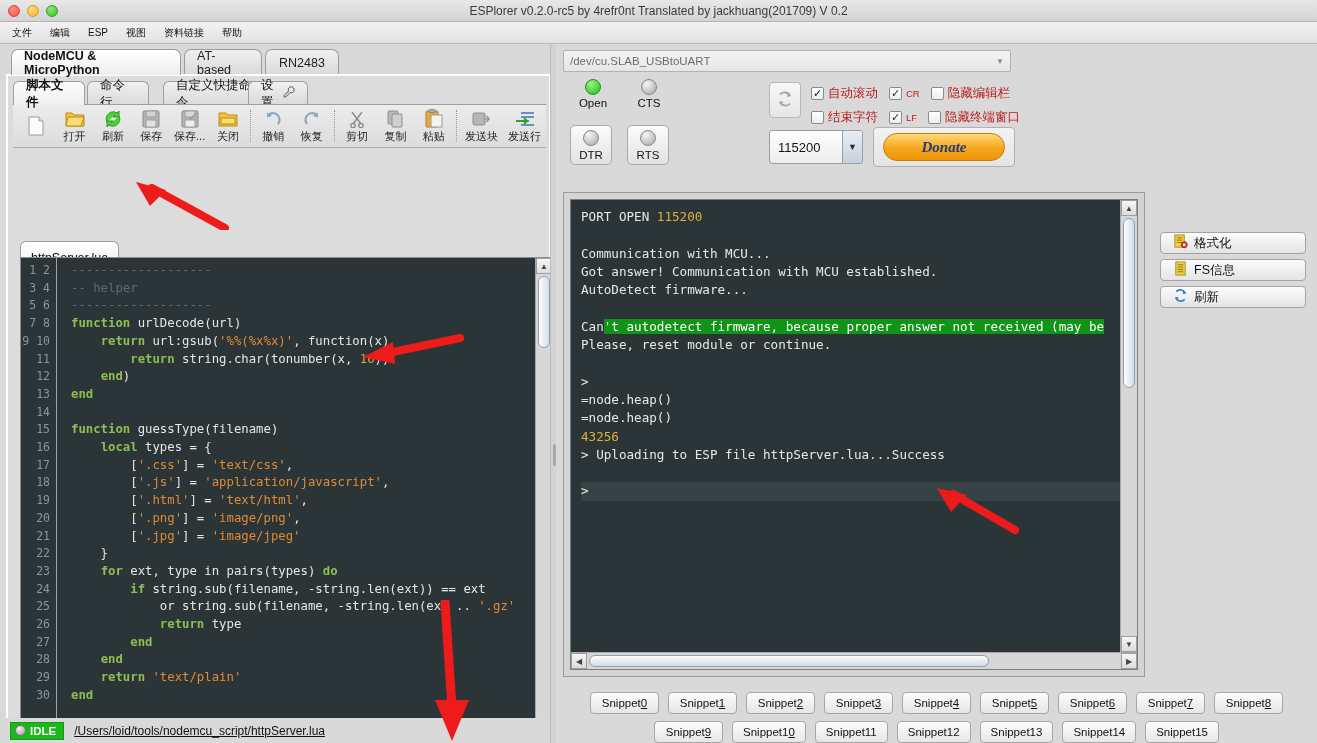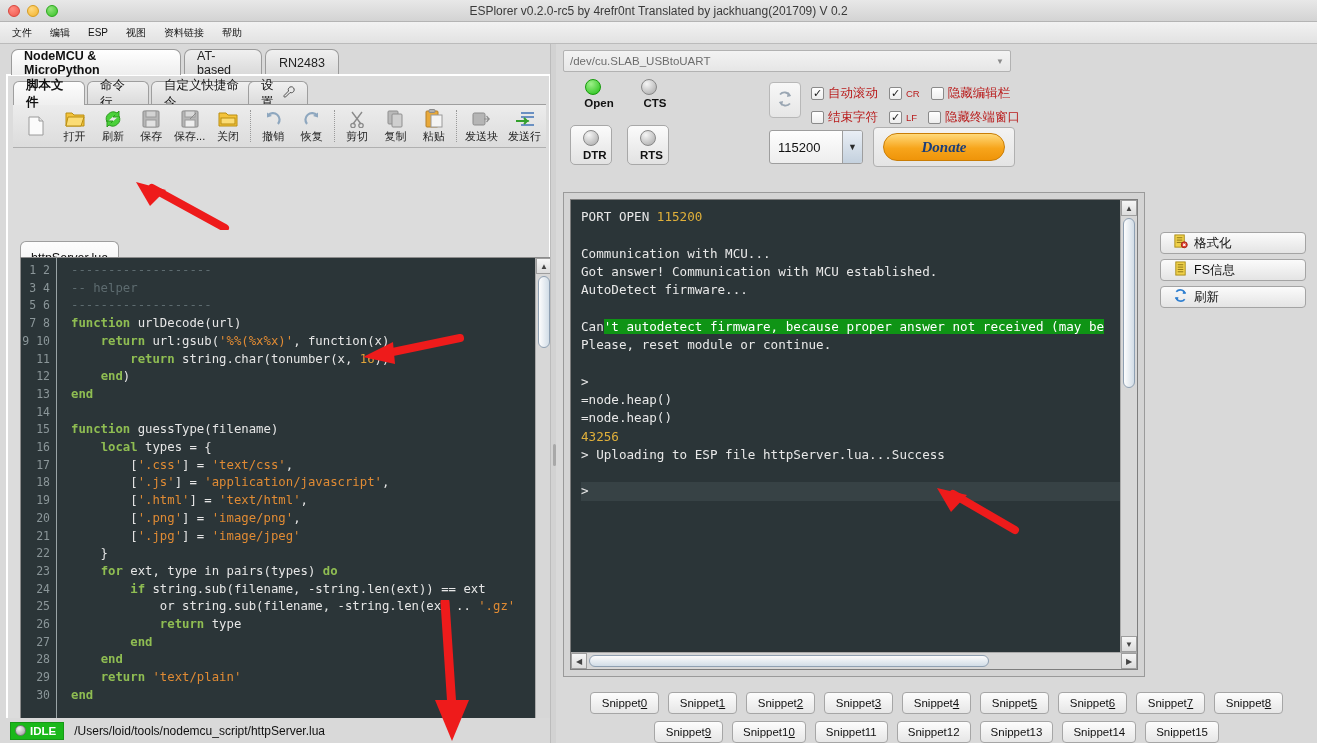--- a/index.html
+++ b/index.html
@@ -154,21 +154,21 @@
     position:absolute; left:0; bottom:0; width:556px; height:25px;
     background:#d9d9d9; display:flex; align-items:center; padding-left:10px; gap:10px;
   }
   .idle-badge {
     background:#1ab81a; color:#fff; font-size:11.5px; font-weight:bold;
     padding:2px 7px 2px 4px; display:flex; align-items:center; gap:4px;
     border:1px solid #169916;
   }
   .idle-dot { width:11px;height:11px;border-radius:50%;
     background:radial-gradient(circle at 35% 30%, #f2f2f2, #9a9a9a); border:1px solid #777; }
-  .status-path { font-size:12px; color:#111; }
+  .status-path { font-size:12px; color:#111;text-decoration:underline; }
 
   
   .right-panel {
     position:absolute; left:556px; top:44px; width:761px; height:699px;
     background:#d9d9d9;
   }
   .port-combo {
     position:absolute; left:7px; top:6px; width:448px; height:22px;
     background:linear-gradient(#f3f3f3,#e6e6e6); border:1px solid #b2b2b2;
     border-radius:2px; display:flex; align-items:center;
@@ -177,25 +177,25 @@
   .port-combo .caret {
     position:absolute; right:6px; font-size:8px; color:#8a8a8a;
   }
 
   .conn-area { position:absolute; left:7px; top:33px; width:448px; height:108px; }
 
   .led-block { position:absolute; }
   .led { width:16px; height:16px; border-radius:50%; margin:0 auto; }
   .led-on { background:radial-gradient(circle at 35% 28%, #9ef08a, #1fbe12); border:1px solid #159b0a; }
   .led-off{ background:radial-gradient(circle at 35% 28%, #f6f6f6, #a5a5a5); border:1px solid #888; }
-  .led-lbl { text-align:center; font-size:11.5px; color:#111; margin-top:2px; font-weight:bold;margin-left:12px; }
+  .led-lbl { text-align:center; font-size:11.5px; color:#111; margin-top:2px; font-weight:normal; }
   .led-btn {
     width:42px; height:40px; border:1px solid #a8a8a8; border-radius:5px;
     background:linear-gradient(#fbfbfb,#e2e2e2);
-    display:flex; flex-direction:column; align-items:flex-start; justify-content:center; gap:1px;
+    display:flex; flex-direction:column; align-items:center; justify-content:center; gap:1px;
   }
 
   .disconnect-btn {
     position:absolute; left:118px; top:0; width:78px; height:88px;
     border:1px solid #a3a3a3; border-radius:4px;
     background:linear-gradient(#d3d3d3,#c6c6c6);
     display:flex; align-items:center; justify-content:center; gap:3px;
     font-size:12.5px; color:#111; cursor:default;
   }
   .refresh-btn {
@@ -329,21 +329,21 @@
       <div class="tab-top sel" style="left:5px;  width:170px;">NodeMCU &amp; MicroPython</div>
       <div class="tab-top unsel" style="left:178px;width:78px;">AT-based</div>
       <div class="tab-top unsel" style="left:259px;width:74px;">RN2483</div>
     </div>
 
     <div class="inner-box">
 
       <div class="inner-tabs" style="width:530px;">
         <div class="itab sel" style="left:0px;   width:72px;">脚本文件</div>
         <div class="itab" style="left:74px;  width:62px;">命令行</div>
-        <div class="itab" style="left:138px; width:108px;">自定义快捷命令</div>
+        <div class="itab" style="left:150px; width:108px;">自定义快捷命令</div>
         <div class="itab" style="left:235px; width:60px;">
           <span>设置</span>
           <span class="ico">
             <svg width="12" height="12" viewBox="0 0 16 16">
               <path d="M11 1a4 4 0 0 0-3.6 5.7L1.6 12.5a1.4 1.4 0 0 0 2 2l5.8-5.8A4 4 0 1 0 11 1z" fill="none" stroke="#4a4a4a" stroke-width="1.3"></path>
             </svg>
           </span>
         </div>
       </div>
 

